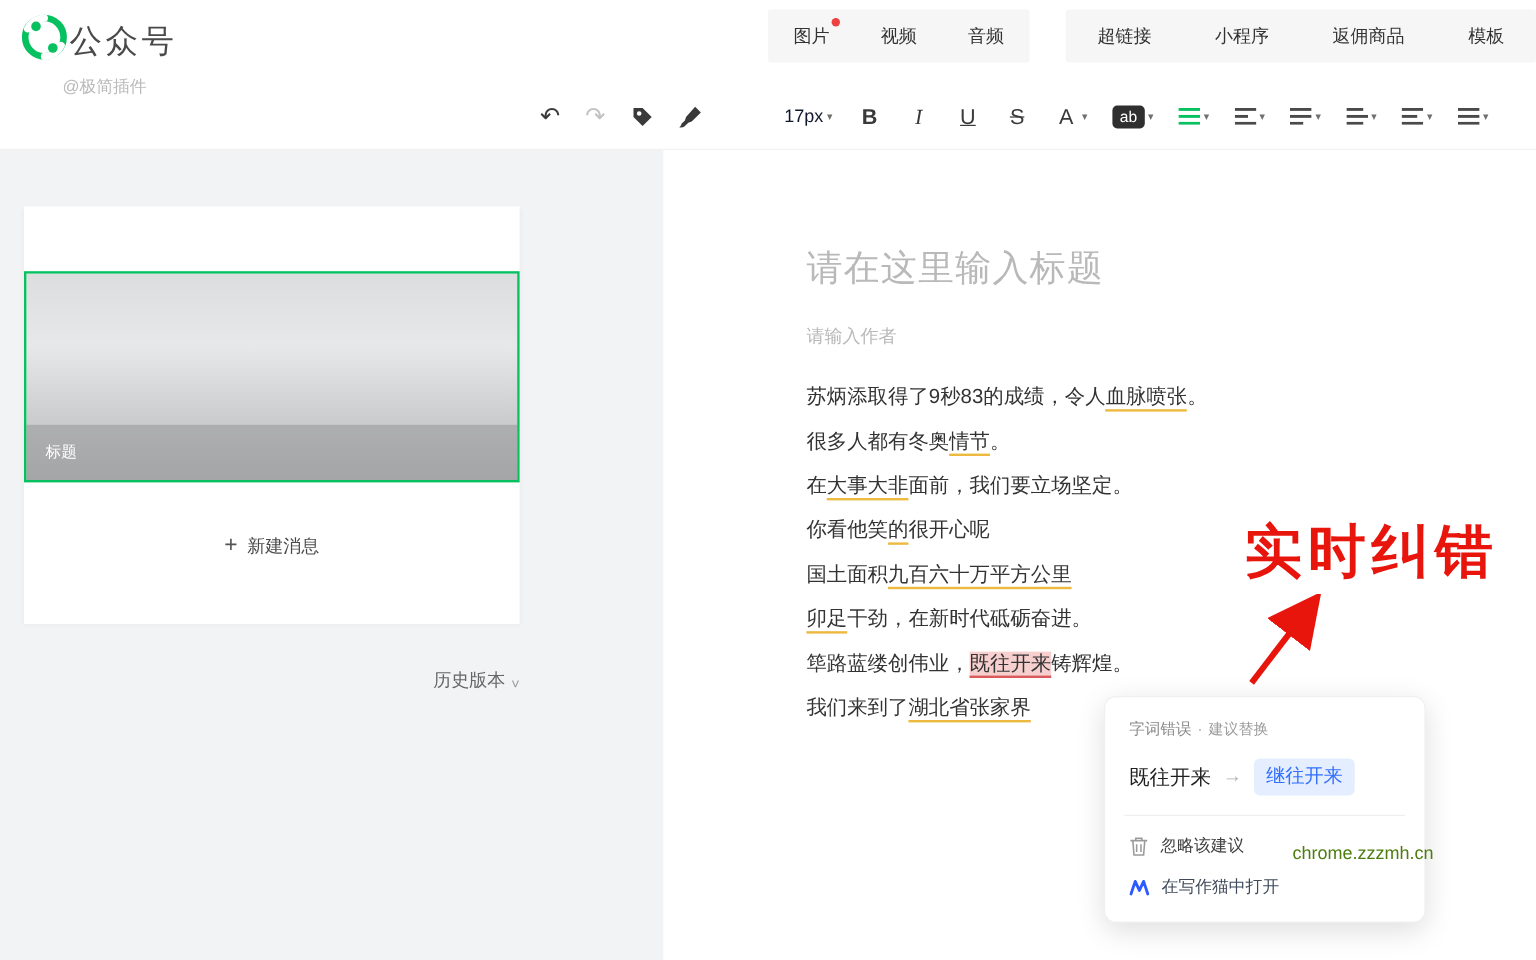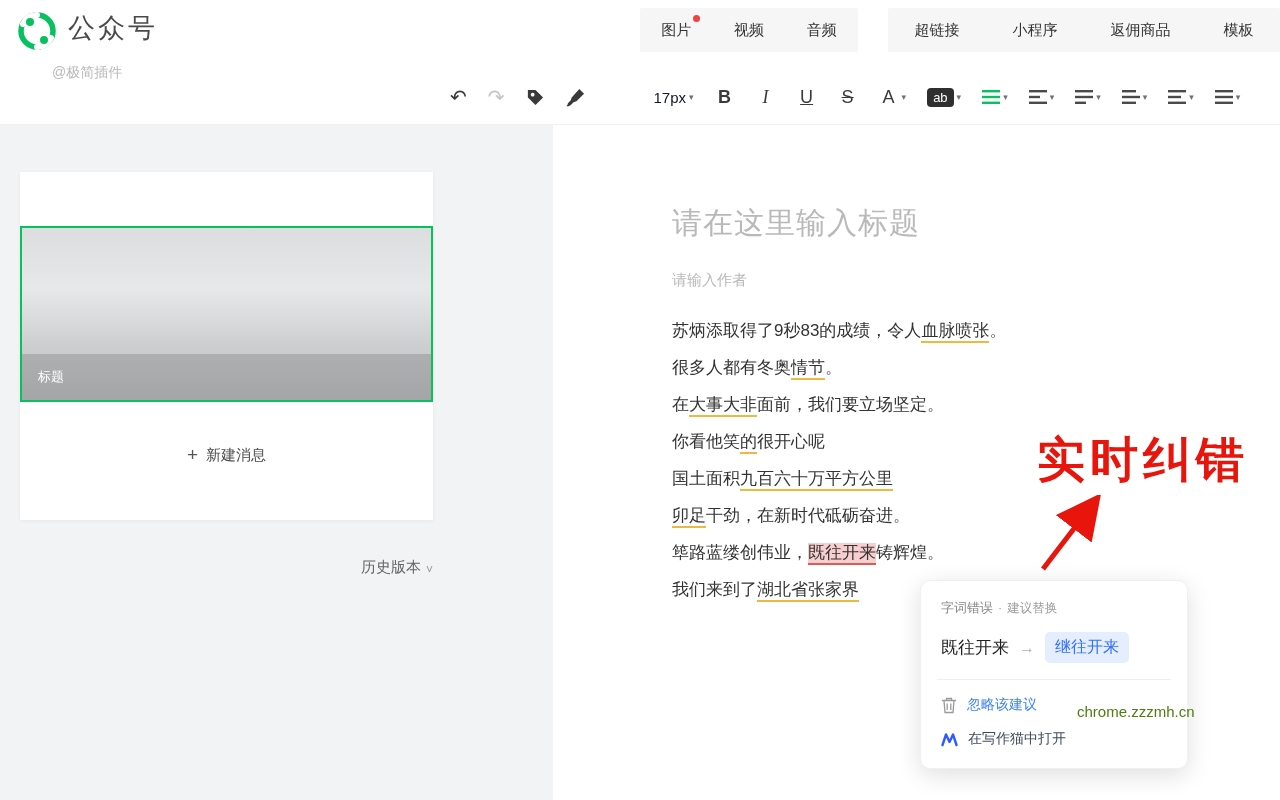--- a/index.html
+++ b/index.html
@@ -1,21 +1,21 @@
 <!DOCTYPE html>
 <html><head>
 <meta charset="utf-8">
 <style>
   * { margin:0; padding:0; box-sizing:border-box; }
   html,body { width:1280px; height:800px; overflow:hidden; }
   body { font-family:"Liberation Sans","DejaVu Sans",sans-serif; background:#fff; position:relative; }
 
   
   .header { position:absolute; left:0; top:0; width:1280px; height:125px; background:#fff; border-bottom:1px solid #f1f1f1; z-index:2; }
-  .brand { position:absolute; left:16px; top:10px; display:flex; align-items:flex-start; gap:10px; }
+  .brand { position:absolute; left:16px; top:10px; display:flex; align-items:flex-end; }
   .brand-text { font-size:27px; color:#4a4a4a; letter-spacing:3px; }
   .wm-left { position:absolute; left:52px; top:64px; font-size:14px; color:#b9b9b9; }
 
   .nav-group { position:absolute; top:8px; height:44px; background:#f6f6f7; display:flex; align-items:center; border-radius:2px; }
   .nav-media { left:640px; width:218px; justify-content:space-around; }
   .nav-tools { left:888px; width:392px; justify-content:space-around; }
   .nav-item { font-size:15px; color:#333; position:relative; cursor:pointer; padding:4px 6px; }
   .badge-dot { position:absolute; right:-3px; top:-2px; width:7px; height:7px; border-radius:50%; background:#f04141; }
 
   
@@ -60,21 +60,21 @@
   
   .popup { position:absolute; left:367px; top:455px; width:268px; background:#fff; border:1px solid #f0f0f0; border-radius:10px; box-shadow:0 6px 24px rgba(0,0,0,0.13); padding:18px 20px 20px 20px; z-index:5; }
   .popup-head { font-size:13px; color:#8a8a8a; display:flex; align-items:center; gap:5px; }
   .popup-head .hint { color:#9c9c9c; font-size:12.5px; }
   .sugg-row { margin-top:15px; display:flex; align-items:center; gap:10px; }
   .wrong-word { font-size:17px; color:#1f1f1f; }
   .sugg-arrow { color:#b0b0b0; font-size:16px; }
   .sugg-chip { background:#e5eeff; color:#3370ff; font-size:16px; padding:5px 10px; border-radius:5px; cursor:pointer; }
   .popup-div { height:1px; background:#efefef; margin:16px -4px 0 -4px; }
   .act-row { display:flex; align-items:center; gap:10px; margin-top:16px; cursor:pointer; }
-  .act-row .lbl { font-size:14px; color:#3b82f6; }
+  .act-row .lbl { font-size:14px; color:#404040; }
   .act-row.open .lbl { color:#3f4a59; }
 
   .wm-bottom { position:absolute; left:524px; top:578px; font-size:15px; color:#4d7c0f; z-index:6; }
 </style>
 </head>
 <body>
 
 <div class="header">
   <div class="brand">
     <svg width="42" height="42" viewBox="0 0 42 42">

